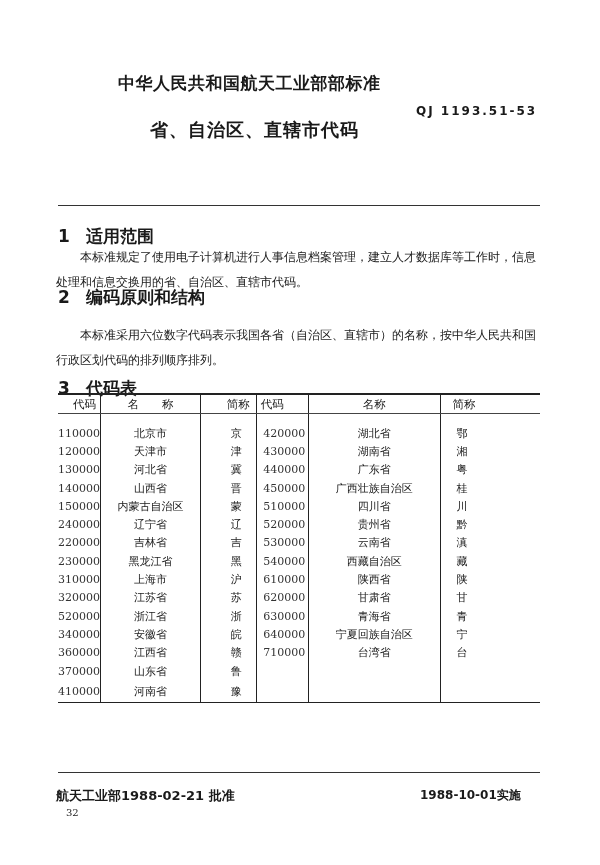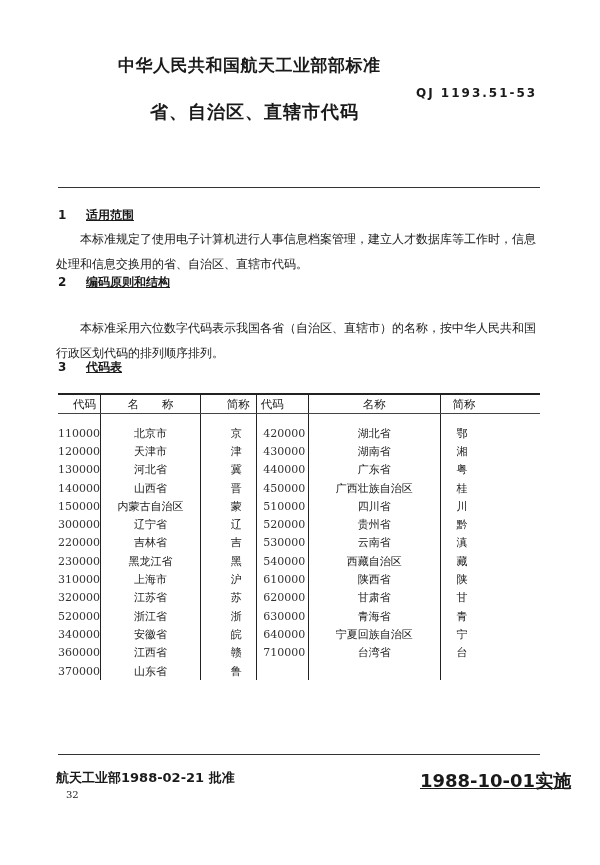--- a/index.html
+++ b/index.html
@@ -1,59 +1,59 @@
 <!DOCTYPE html>
 <html><head>
 <meta charset="utf-8">
 <style>
   html, body { margin: 0; padding: 0; }
   body {
     width: 600px; height: 865px; background: #ffffff; position: relative;
     font-family: "DejaVu Serif", "Liberation Serif", serif; color: #1a1a1a;
     overflow: hidden;
   }
-  .abs { position: absolute; }
+  .abs { position: absolute; margin-top: 18px; }
   .sans { font-family: "DejaVu Sans", "Liberation Sans", sans-serif; }
   .org-title { left: 118px; top: 54px; font-size: 17px; font-weight: bold; letter-spacing: 0.5px; }
   .std-no { left: 416px; top: 86px; font-size: 12px; font-weight: bold; letter-spacing: 2px; }
   .doc-title { left: 150px; top: 100px; font-size: 18px; font-weight: bold; letter-spacing: 1px; }
   .rule { left: 58px; width: 482px; border-top: 1.5px solid #333; }
-  .sec-head { font-size: 12px; font-weight: bold; text-decoration: underline; }
+  .sec-head { font-size: 17px; font-weight: bold; }
   .sec-num { display: inline-block; width: 28px; }
   .para { left: 56px; width: 490px; font-size: 12px; line-height: 25px; text-indent: 24px; }
   table.codes { position: absolute; left: 58px; top: 393px; width: 482px; border-collapse: collapse; font-size: 11px; }
   table.codes th { font-weight: normal; height: 18px; border-top: 2px solid #222; border-bottom: 1px solid #444; padding: 0; font-size: 11.5px; }
   table.codes td { height: 18.3px; padding: 0; text-align: center; }
   table.codes tr.spacer td { height: 10px; }
   table.codes tr.last td { border-bottom: 1.5px solid #222; height: 22px; }
   .vl { border-left: 1.5px solid #222; }
   .code-l { text-align: left !important; padding-left: 0; color: #333; }
   .code-r { text-align: center; padding-left: 4px !important; color: #333; }
   .footer-left { left: 56px; top: 769px; font-size: 13px; font-weight: bold; }
-  .footer-right { left: 420px; top: 769px; font-size: 18px; font-weight: bold; text-decoration: underline; }
+  .footer-right { left: 420px; top: 769px; font-size: 12px; font-weight: bold; }
   .page-num { left: 66px; top: 789px; font-size: 10px; }
 </style>
 </head>
 <body>
 
 <div class="abs org-title sans">中华人民共和国航天工业部部标准</div>
 <div class="abs std-no sans">QJ 1193.51-53</div>
 <div class="abs doc-title sans">省、自治区、直辖市代码</div>
 
 <div class="abs rule" style="top:187px;"></div>
 
 <div class="abs sec-head sans" style="left:58px; top:207px;">
   <span class="sec-num">1</span><span>适用范围</span>
 </div>
 <div class="abs para" style="top:227px;">本标准规定了使用电子计算机进行人事信息档案管理，建立人才数据库等工作时，信息处理和信息交换用的省、自治区、直辖市代码。</div>
 
-<div class="abs sec-head sans" style="left:58px; top:274px;">
+<div class="abs sec-head sans" style="left:58px; top:268px;">
   <span class="sec-num">2</span><span>编码原则和结构</span>
 </div>
-<div class="abs para" style="top:316px;">本标准采用六位数字代码表示我国各省（自治区、直辖市）的名称，按中华人民共和国行政区划代码的排列顺序排列。</div>
+<div class="abs para" style="top:306px;font-family:Liberation Mono, monospace;">本标准采用六位数字代码表示我国各省（自治区、直辖市）的名称，按中华人民共和国行政区划代码的排列顺序排列。</div>
 
 <div class="abs sec-head sans" style="left:58px; top:359px;">
   <span class="sec-num">3</span><span>代码表</span>
 </div>
 
 <table class="codes">
   <colgroup>
     <col style="width:42px">
       <col style="width:100px">
       <col style="width:56px">
@@ -114,21 +114,21 @@
       </tr>
       <tr>
         <td class="code-l">150000</td>
         <td class="vl">内蒙古自治区</td>
         <td class="vl" style="text-align: right; padding-right: 14px;">蒙</td>
         <td class="vl code-r">510000</td>
         <td class="vl">四川省</td>
         <td class="vl" style="text-align: left; padding-left: 16px;">川</td>
       </tr>
       <tr>
-        <td class="code-l">300000</td>
+        <td class="code-l">240000</td>
         <td class="vl">辽宁省</td>
         <td class="vl" style="text-align: right; padding-right: 14px;">辽</td>
         <td class="vl code-r">520000</td>
         <td class="vl">贵州省</td>
         <td class="vl" style="text-align: left; padding-left: 16px;">黔</td>
       </tr>
       <tr>
         <td class="code-l">220000</td>
         <td class="vl">吉林省</td>
         <td class="vl" style="text-align: right; padding-right: 14px;">吉</td>
@@ -185,19 +185,27 @@
         <td class="vl" style="text-align: left; padding-left: 16px;">台</td>
       </tr>
       <tr>
         <td class="code-l">370000</td>
         <td class="vl">山东省</td>
         <td class="vl" style="text-align: right; padding-right: 14px;">鲁</td>
         <td class="vl code-r"></td>
         <td class="vl"></td>
         <td class="vl" style="text-align: left; padding-left: 16px;"></td>
       </tr>
+      <tr class="last">
+        <td class="code-l">410000</td>
+        <td class="vl">河南省</td>
+        <td class="vl" style="text-align: right; padding-right: 14px;">豫</td>
+        <td class="vl code-r"></td>
+        <td class="vl"></td>
+        <td class="vl" style="text-align: left; padding-left: 16px;"></td>
+      </tr>
     </tbody>
 </table>
 
 <div class="abs rule" style="top:754px;"></div>
 <div class="abs footer-left sans">航天工业部1988-02-21 批准</div>
 <div class="abs footer-right sans">1988-10-01实施</div>
 <div class="abs page-num">32</div>
 
 </body></html>

